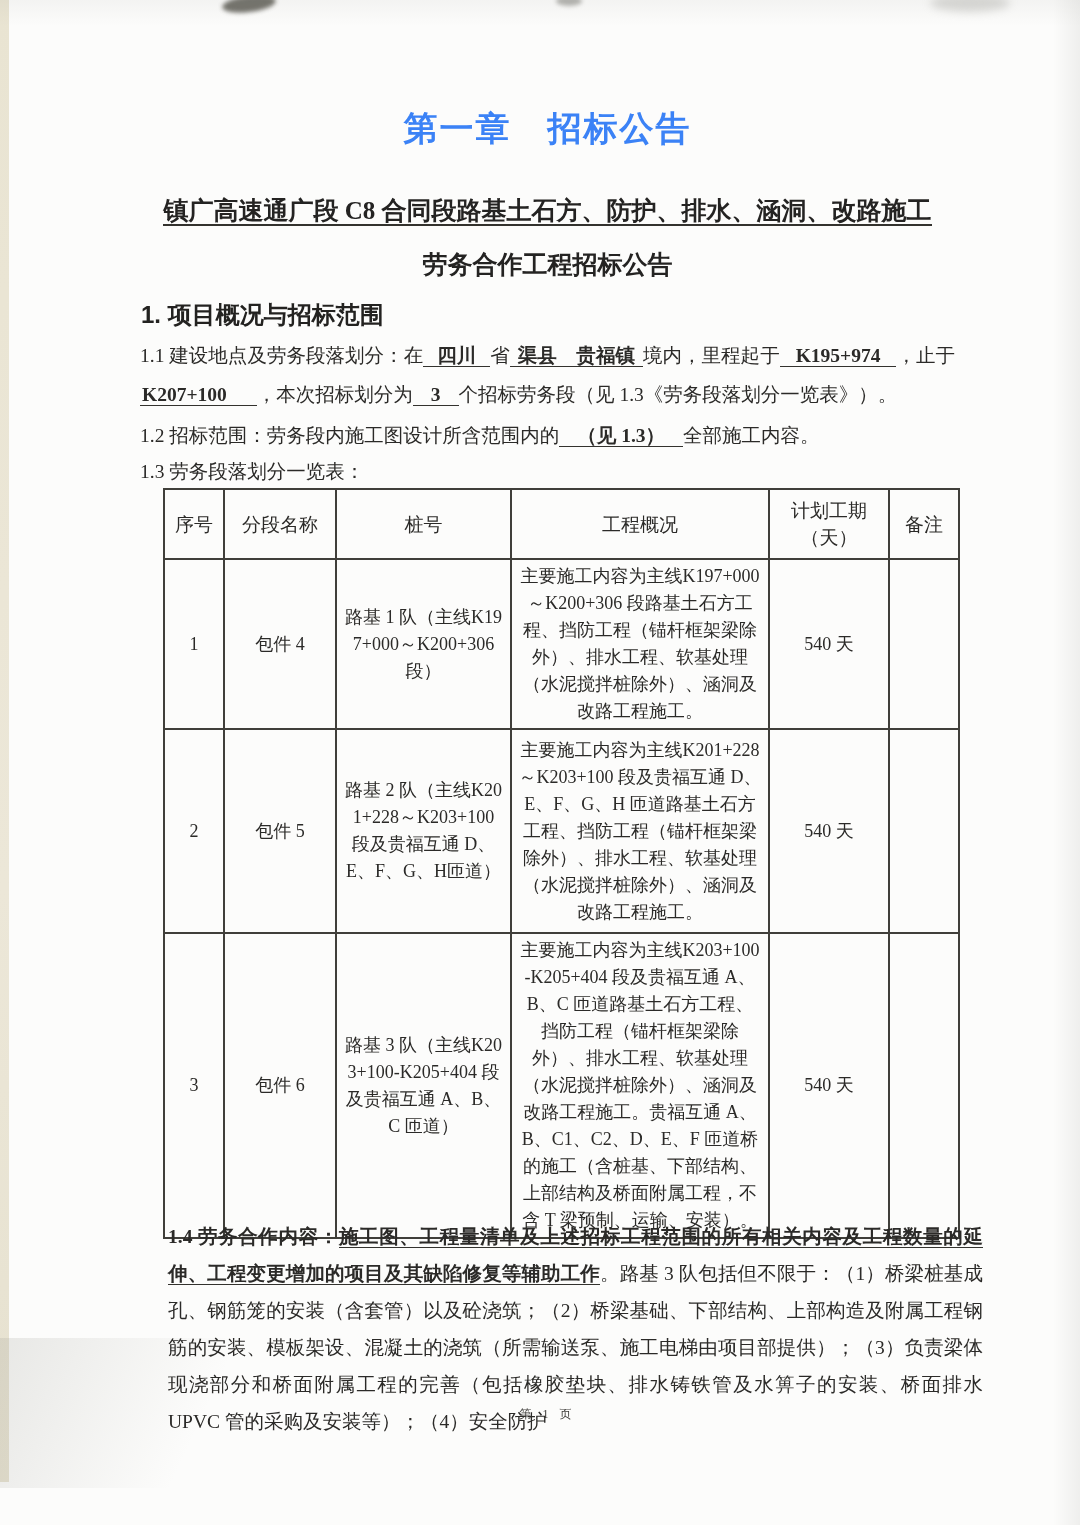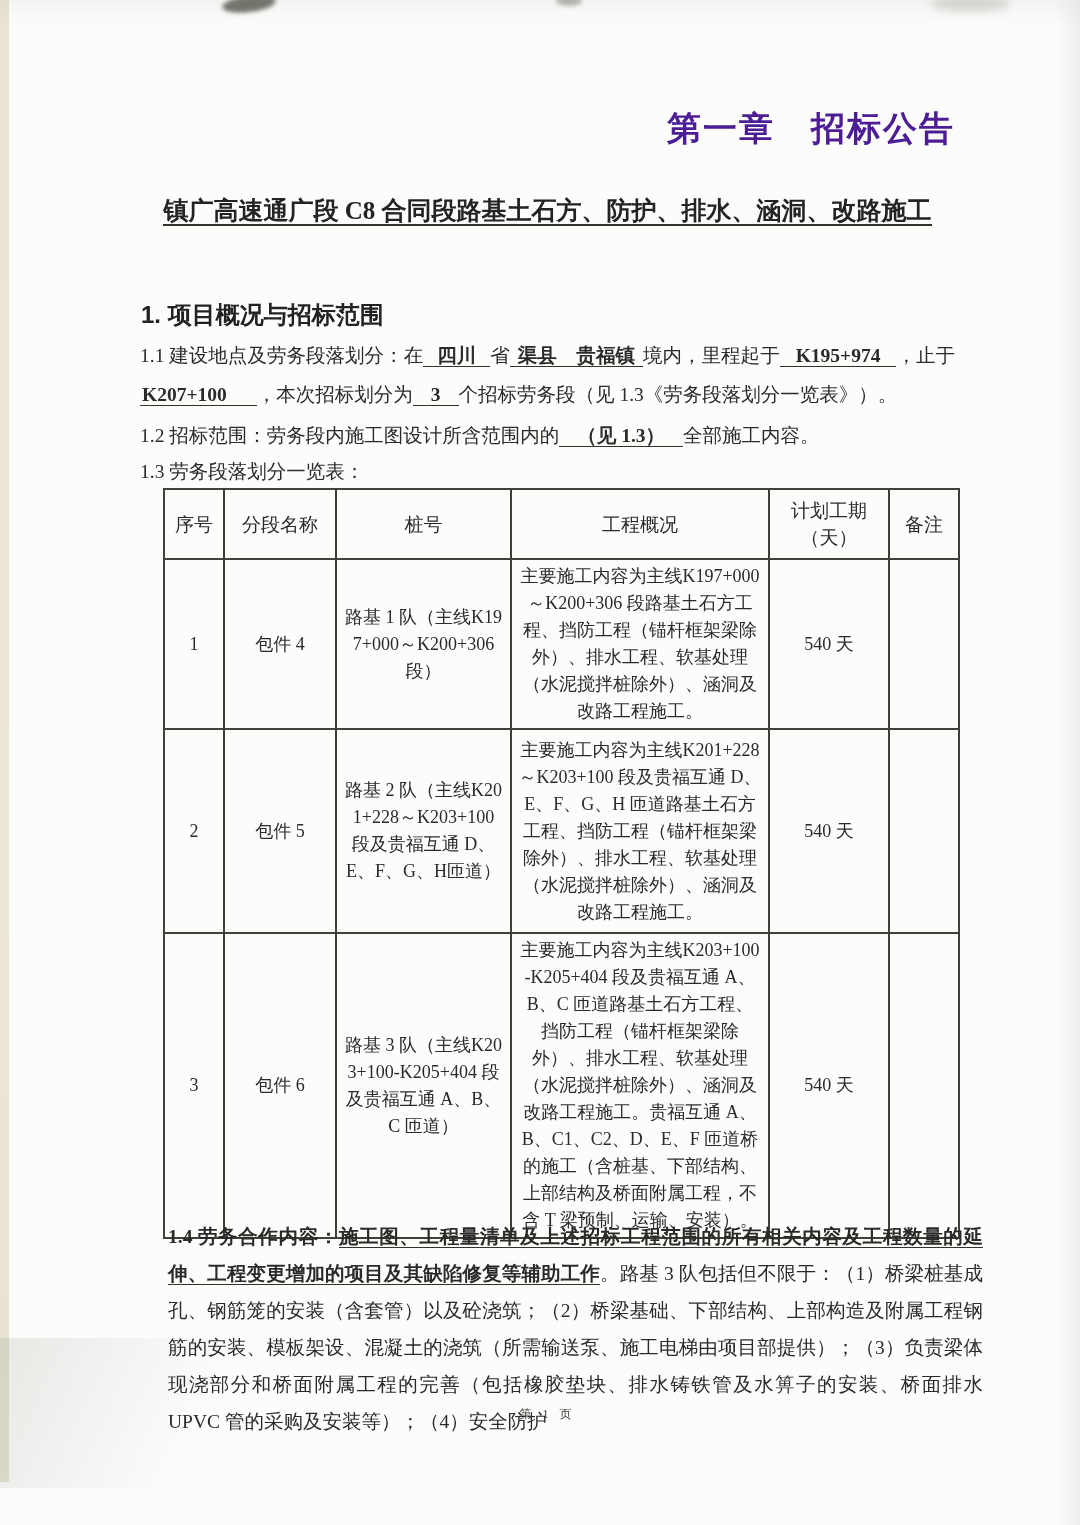--- a/index.html
+++ b/index.html
@@ -20,23 +20,23 @@
     background:linear-gradient(180deg,rgba(140,140,135,0.08),rgba(140,140,135,0));}
   .smudge1{position:absolute;left:222px;top:-4px;width:54px;height:16px;
     background:#54534b;border-radius:50%;filter:blur(2px);opacity:.8;transform:rotate(-7deg);}
   .smudge2{position:absolute;left:556px;top:-4px;width:26px;height:10px;
     background:#7a7a74;border-radius:50%;filter:blur(2px);opacity:.55;}
   .smudge3{position:absolute;left:930px;top:-6px;width:80px;height:18px;
     background:#9a9a94;border-radius:50%;filter:blur(4px);opacity:.35;}
   .shade-bl{position:absolute;left:0;top:1338px;width:300px;height:150px;
     background:linear-gradient(115deg,rgba(160,160,152,0.22),rgba(160,160,152,0) 65%);}
   
-  .chapter{position:absolute;left:140px;top:106px;width:815px;text-align:right;
+  .chapter{position:absolute;left:140px;top:106px;width:815px;text-align:center;
     font-family:"Liberation Sans","DejaVu Sans",sans-serif;
-    font-size:34px;font-weight:bold;letter-spacing:2px;color:#4c1d95;}
+    font-size:34px;font-weight:bold;letter-spacing:2px;color:#3b82f6;}
   .sub1{position:absolute;left:140px;top:194px;width:815px;text-align:center;
     font-size:25px;font-weight:bold;color:#242322;}
   .sub2{position:absolute;left:140px;top:248px;width:815px;text-align:center;
     font-size:25px;font-weight:bold;color:#242322;}
   .u{border-bottom:2px solid #33322e;}
   .h1{position:absolute;left:141px;top:299px;
     font-family:"Liberation Sans","DejaVu Sans",sans-serif;
     font-size:24px;font-weight:bold;color:#232220;}
   .para{position:absolute;left:140px;width:815px;font-size:19.5px;
     line-height:39px;text-align:justify;}
@@ -77,20 +77,21 @@
   <div class="edge-top"></div>
   <div class="smudge1"></div>
   <div class="smudge2"></div>
   <div class="smudge3"></div>
   <div class="shade-bl"></div>
 
   <div class="chapter">第一章　招标公告</div>
   <div class="sub1">
     <span class="u">镇广高速通广段 C8 合同段路基土石方、防护、排水、涵洞、改路施工</span>
   </div>
+  <div class="sub2">劳务合作工程招标公告</div>
   <div class="h1">1. 项目概况与招标范围</div>
 
   <div class="para p11"><span>1.1 建设地点及劳务段落划分：在</span><span class="blank pad14">四川</span><span>省</span><span class="blank pad8">渠县　贵福镇</span><span>境内，里程起于</span><span class="blank pad16">K195+974</span><span>，止于</span><span class="blank padr26">K207+100</span><span>，本次招标划分为</span><span class="blank pad18">3</span><span>个招标劳务段（见 1.3《劳务段落划分一览表》）。</span></div>
 
   <div class="para p12"><span>1.2 招标范围：劳务段内施工图设计所含范围内的</span><span class="blank pad18">（见 1.3）</span><span>全部施工内容。</span></div>
 
   <div class="para p13">1.3 劳务段落划分一览表：</div>
 
   <table class="ltable">
     <colgroup>

